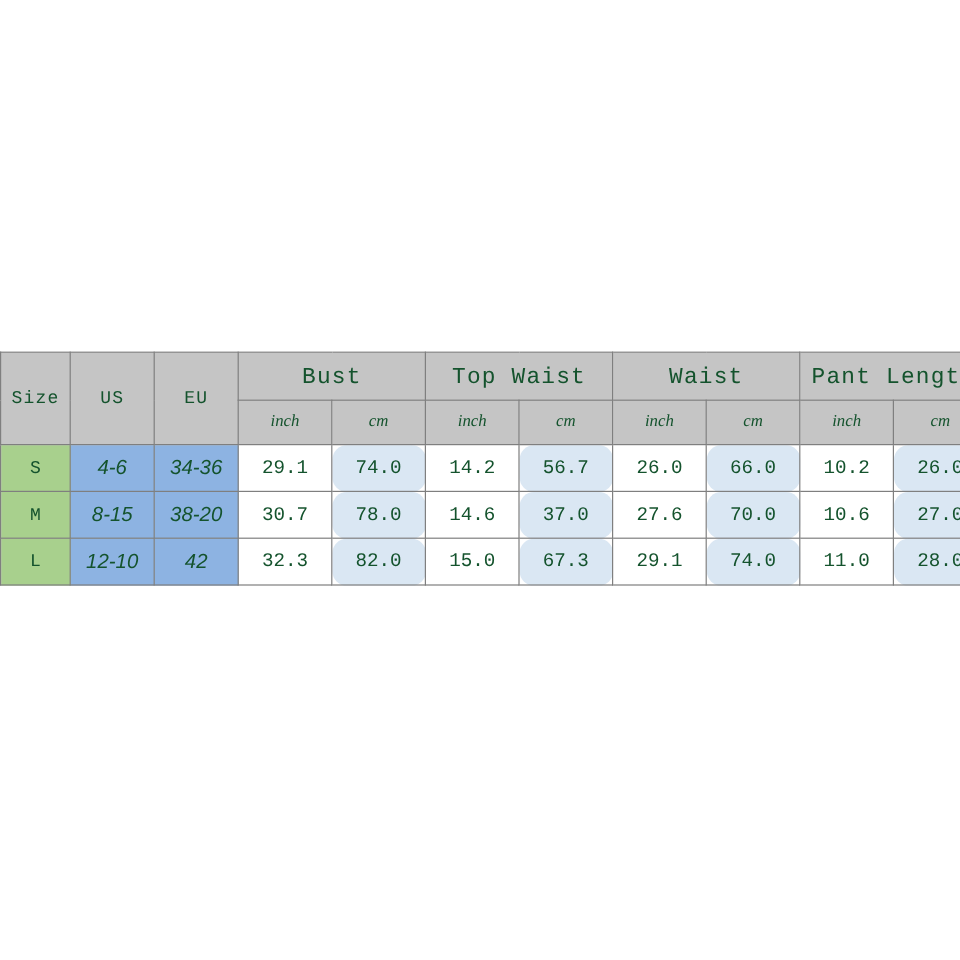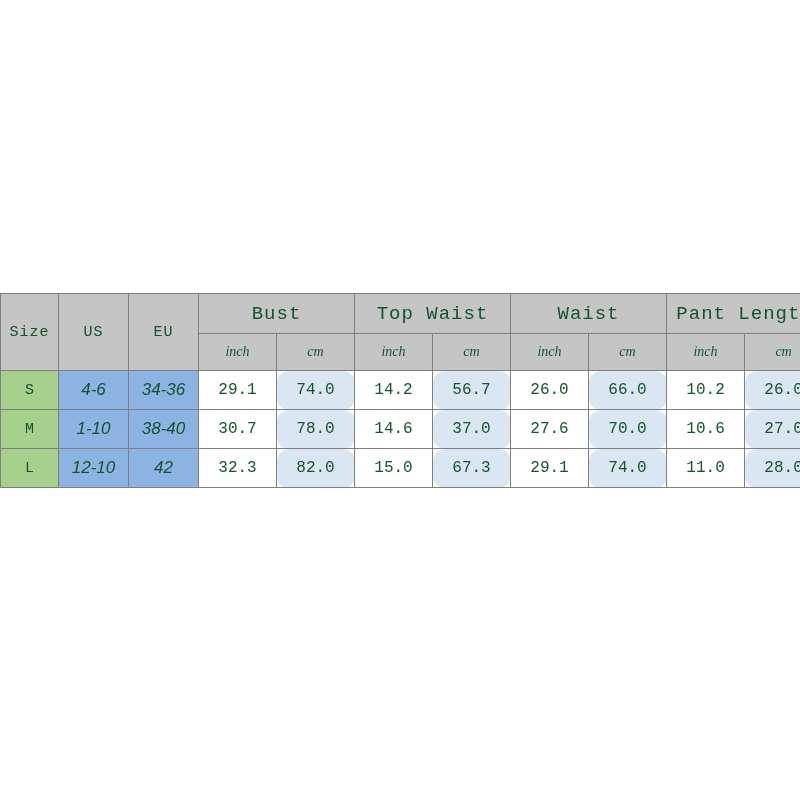--- a/index.html
+++ b/index.html
@@ -153,22 +153,22 @@
         <td class="cell-cm">74.0</td>
         <td class="cell-inch">14.2</td>
         <td class="cell-cm">56.7</td>
         <td class="cell-inch">26.0</td>
         <td class="cell-cm">66.0</td>
         <td class="cell-inch">10.2</td>
         <td class="cell-cm">26.0</td>
       </tr>
       <tr class="body-row">
         <td class="cell-size">M</td>
-        <td class="cell-region">1-10</td>
-        <td class="cell-region">38-40</td>
+        <td class="cell-region">8-15</td>
+        <td class="cell-region">38-20</td>
         <td class="cell-inch">30.7</td>
         <td class="cell-cm">78.0</td>
         <td class="cell-inch">14.6</td>
         <td class="cell-cm">37.0</td>
         <td class="cell-inch">27.6</td>
         <td class="cell-cm">70.0</td>
         <td class="cell-inch">10.6</td>
         <td class="cell-cm">27.0</td>
       </tr>
       <tr class="body-row">

